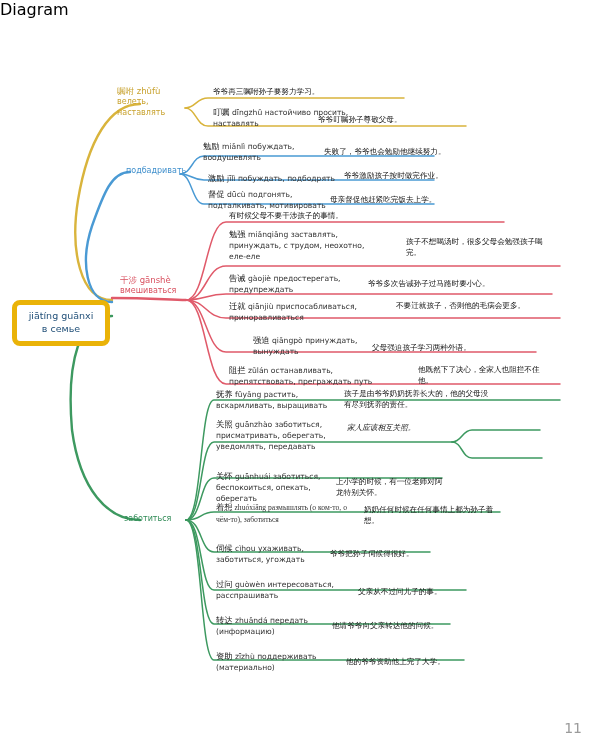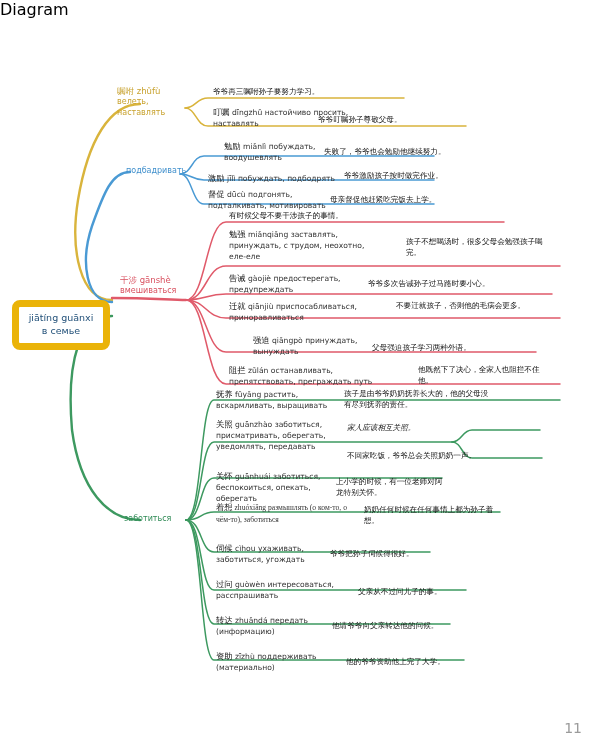--- a/index.html
+++ b/index.html
@@ -9,21 +9,21 @@
     position:relative;overflow:hidden;
   }
   #canvas{position:absolute;left:0;top:0;width:600px;height:750px;}
   .lines{position:absolute;left:0;top:0;width:600px;height:750px;pointer-events:none;}
 
   .node{position:absolute;}
 
   
   #root-node{
     left:12px;top:300px;width:98px;
-    border:7px solid #eab308;border-radius:8px;
+    border:5px solid #eab308;border-radius:8px;
     background:#fff;padding:5px 6px;box-sizing:border-box;
     text-align:center;line-height:1.35;
   }
   #root-node .r1{font-size:9.5px;color:#24527a;white-space:nowrap;}
   #root-node .r2{font-size:9.5px;color:#24527a;}
 
   
   .branch-label{font-size:8px;line-height:1.35;}
   .branch-label .cn{font-size:8.5px;}
   .branch-label .ru{}
@@ -105,21 +105,21 @@
     <span class="cn">叮嘱</span>
     <span class="py"> dīngzhǔ</span>
     <span class="ru"> настойчиво просить, наставлять</span>
   </div>
   <div class="node ex" style="left:318px;top:114px;width:160px;">爷爷叮嘱孙子尊敬父母。</div>
 
   <div class="node branch-label c-blue" style="left:126px;top:166px;width:62px;">
     <div class="ru">подбадривать</div>
   </div>
 
-  <div class="node word" style="left:224px;top:140px;width:112px;">
+  <div class="node word" style="left:203px;top:140px;width:112px;">
     <span class="cn">勉励</span>
     <span class="py"> miǎnlì</span>
     <span class="ru"> побуждать, воодушевлять</span>
   </div>
   <div class="node ex" style="left:324px;top:146px;width:190px;">失败了，爷爷也会勉励他继续努力。</div>
 
   <div class="node word" style="left:208px;top:172px;width:130px;">
     <span class="cn">激励</span>
     <span class="py"> jīlì</span>
     <span class="ru"> побуждать, подбодрять</span>
@@ -185,21 +185,20 @@
     <span class="ru"> растить, вскармливать, выращивать</span>
   </div>
   <div class="node ex" style="left:344px;top:388px;width:146px;">孩子是由爷爷奶奶抚养长大的，他的父母没有尽到抚养的责任。</div>
 
   <div class="node word" style="left:216px;top:418px;width:130px;">
     <span class="cn">关照</span>
     <span class="py"> guānzhào</span>
     <span class="ru"> заботиться, присматривать, оберегать, уведомлять, передавать</span>
   </div>
   <div class="node ex" style="left:347px;top:422px;width:150px;font-style:italic;">家人应该相互关照。</div>
-  <div class="node ex" style="left:347px;top:450px;width:200px;">不回家吃饭，爷爷总会关照奶奶一声。</div>
 
   <div class="node word" style="left:216px;top:470px;width:128px;">
     <span class="cn">关怀</span>
     <span class="py"> guānhuái</span>
     <span class="ru"> заботиться, беспокоиться, опекать, оберегать</span>
   </div>
   <div class="node ex" style="left:336px;top:476px;width:110px;">上小学的时候，有一位老师对阿龙特别关怀。</div>
 
   <div class="node word" style="left:216px;top:502px;width:146px;font-family:Liberation Serif, serif;">
     <span class="cn">着想</span>

